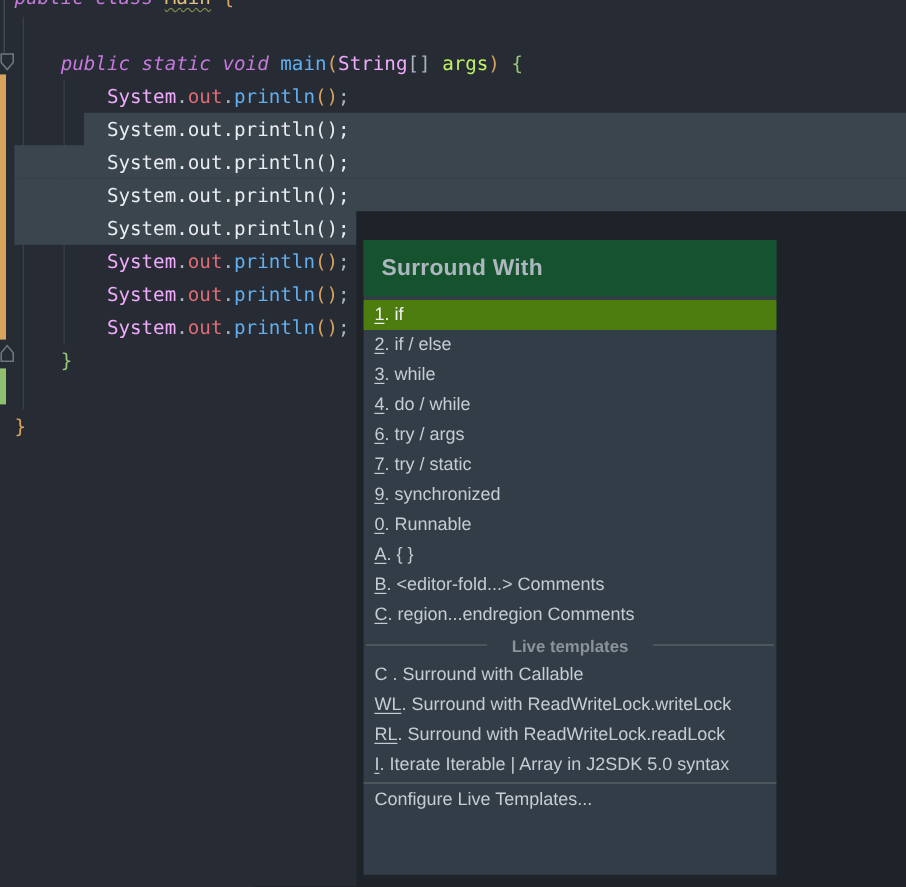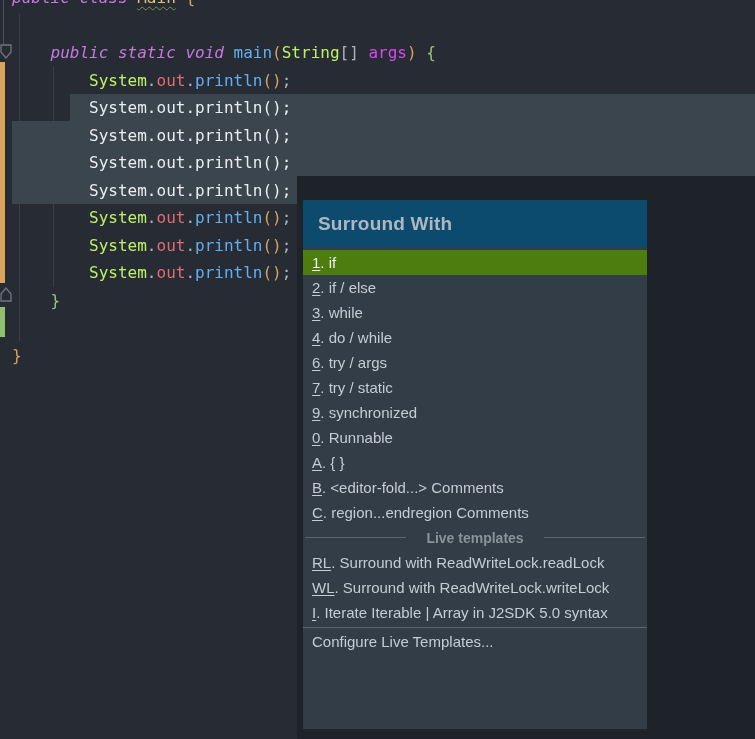--- a/index.html
+++ b/index.html
@@ -26,38 +26,38 @@
   .sel-r2 { left:12px;  top:121px; width:743px; }
   .sel-r3 { left:12px;  top:149px; width:743px; }
   .sel-r4 { left:12px;  top:176px; width:285px; }
   
   .code-layer { position:absolute; left:12px; top:-16px; }
   .code-line {
     white-space:pre; height:27.5px; line-height:27.5px;
     font-family:"DejaVu Sans Mono", monospace; font-size:16px; color:#abb2bf;
   }
   .tk-kw     { color:#c678dd; font-style:italic; }
-  .tk-cls    { color:#bef264; }
+  .tk-cls    { color:#f0abfc; }
   .tk-clserr { color:#e5c07b; text-decoration:underline; text-decoration-style:wavy;
                text-decoration-color:#7d8f4a; text-decoration-thickness:1px; text-underline-offset:3px; }
   .tk-fn     { color:#61afef; }
   .tk-field  { color:#e06c75; }
-  .tk-param  { color:#d946ef; }
+  .tk-param  { color:#bef264; }
   .tk-paren  { color:#d6a35f; }
   .tk-bgold  { color:#d6a35f; }
   .tk-bgreen { color:#98c379; }
   .tk-punct  { color:#abb2bf; }
   .tk-plain  { color:#abb2bf; }
   .code-line.sel span { color:#e9edf2 !important; text-decoration:none; }
   
   .popup-shadow { position:absolute; left:297px; top:176px; width:458px; height:563px; background:#1e232a; }
   
   .popup { position:absolute; left:303px; top:200px; width:344px; height:531px;
            background:#333d47; border-bottom:2px solid #20252b; }
-  .popup-header { height:47px; background:#0c4a6e; }
+  .popup-header { height:47px; background:#14532d; }
   .popup-title  { font-size:19px; font-weight:bold; color:#aeb7c0; line-height:47px; padding-left:15px; letter-spacing:0.2px; }
   .popup-list { padding-top:3px; }
   .menu-item {
     height:25px; line-height:25px; padding-left:9px;
     font-size:15px; color:#c5ccd3; white-space:pre; cursor:default;
   }
   .menu-item.selected { background:#4d7c0f; color:#eef2f6; }
   .mnem { text-decoration:none; }
   .mnem.u { text-decoration:underline; text-underline-offset:2px; }
   .sep-labeled { height:25px; display:flex; align-items:center; padding:0 2px; }
@@ -121,21 +121,22 @@
         <div class="menu-item"><span class="mnem u">9</span>. <span>synchronized</span></div>
         <div class="menu-item"><span class="mnem u">0</span>. <span>Runnable</span></div>
         <div class="menu-item"><span class="mnem u">A</span>. <span>{ }</span></div>
         <div class="menu-item"><span class="mnem u">B</span>. <span>&lt;editor-fold...&gt; Comments</span></div>
         <div class="menu-item"><span class="mnem u">C</span>. <span>region...endregion Comments</span></div>
         <div class="sep-labeled">
           <div class="line"></div>
           <div class="sep-label">Live templates</div>
           <div class="line"></div>
         </div>
+        <div class="menu-item"><span class="mnem">C </span>. <span>Surround with Callable</span></div>
+        <div class="menu-item"><span class="mnem u">WL</span>. <span>Surround with ReadWriteLock.writeLock</span></div>
         <div class="menu-item"><span class="mnem u">RL</span>. <span>Surround with ReadWriteLock.readLock</span></div>
-        <div class="menu-item"><span class="mnem u">WL</span>. <span>Surround with ReadWriteLock.writeLock</span></div>
         <div class="menu-item"><span class="mnem u">I</span>. <span>Iterate Iterable | Array in J2SDK 5.0 syntax</span></div>
         <div class="sep-plain"></div>
         <div class="menu-item"><span>Configure Live Templates...</span></div>
       </div>
   </div>
 
 </div>
 
 </body></html>

